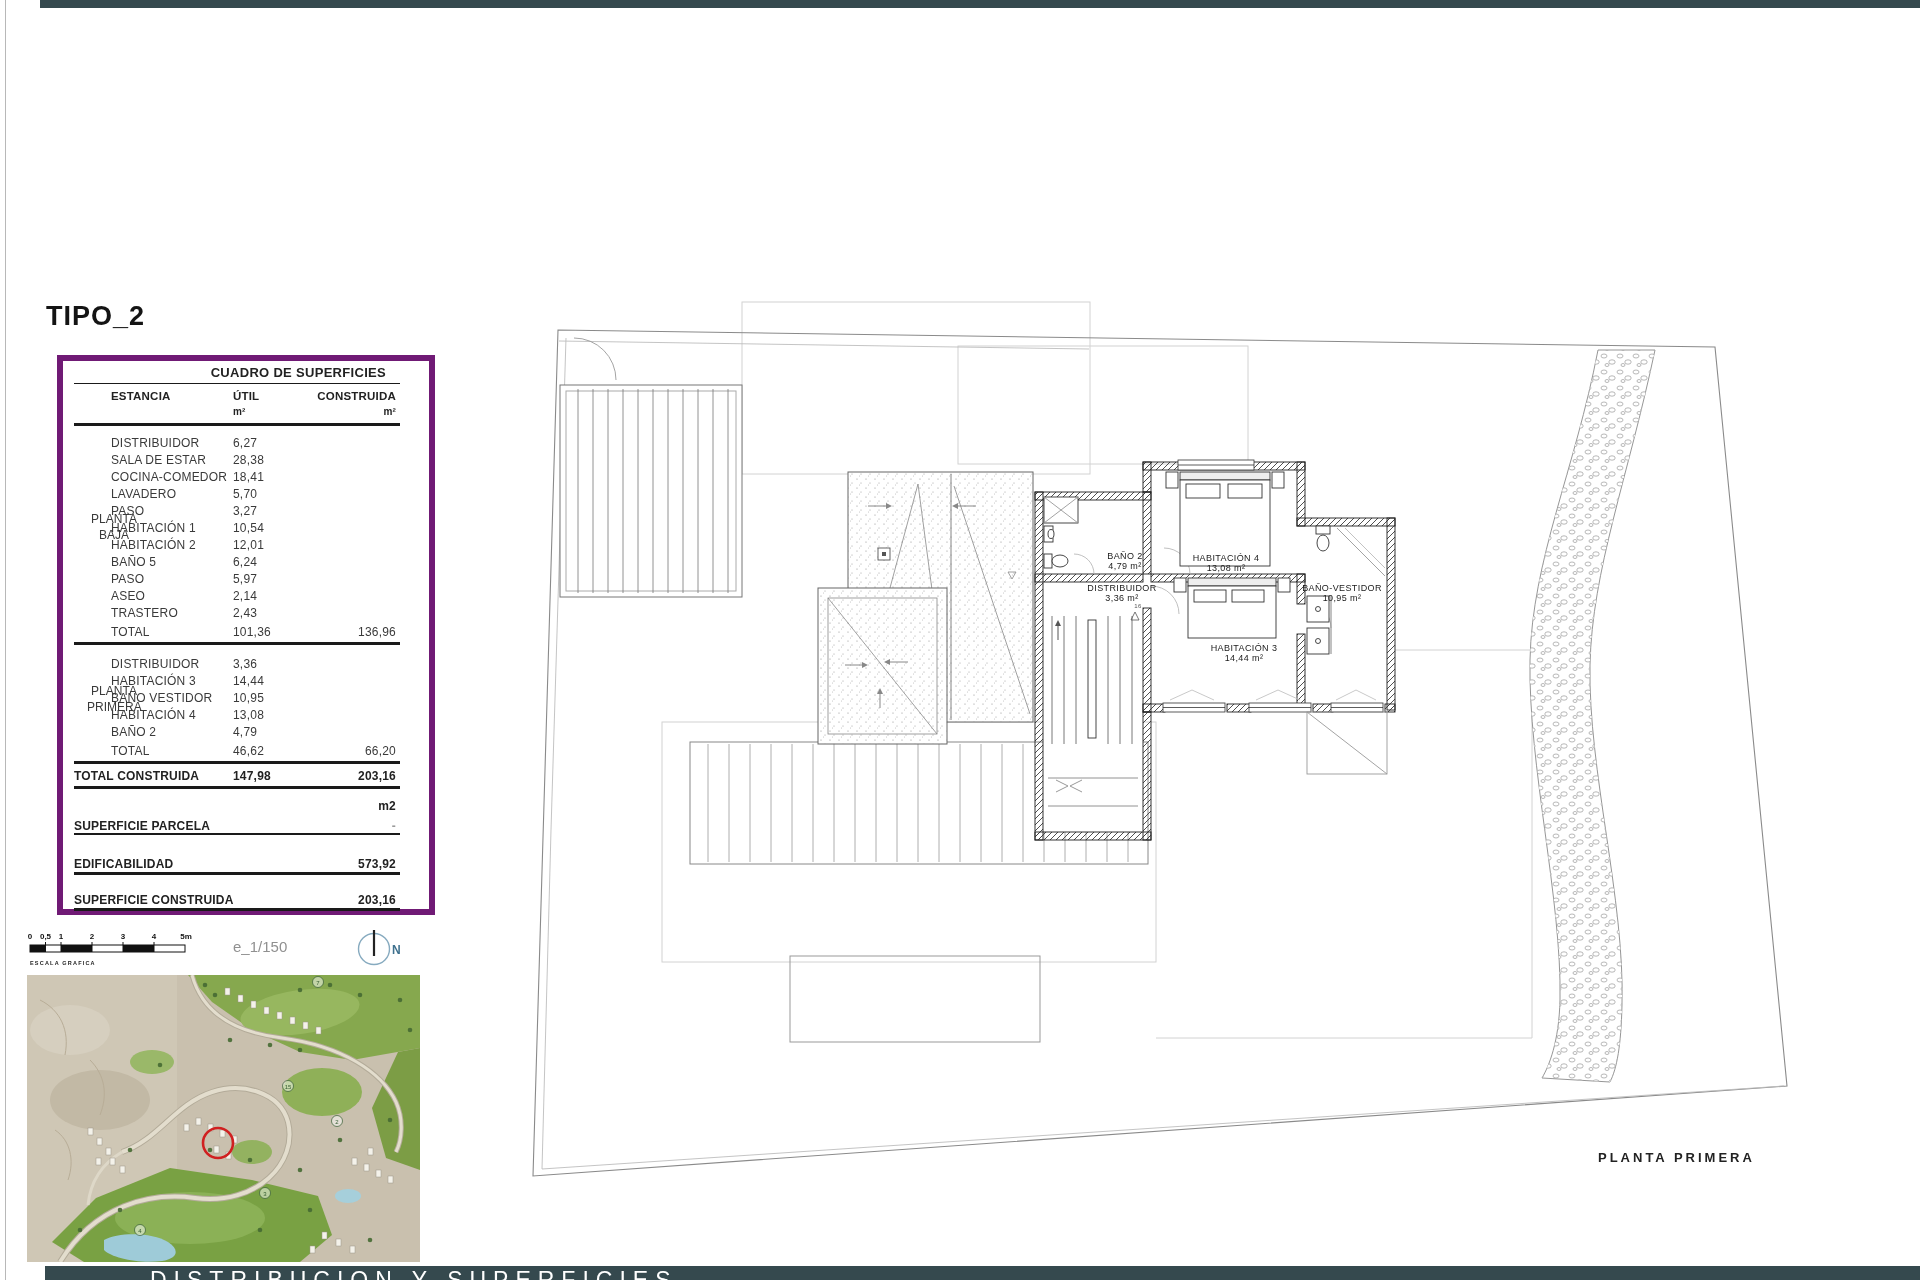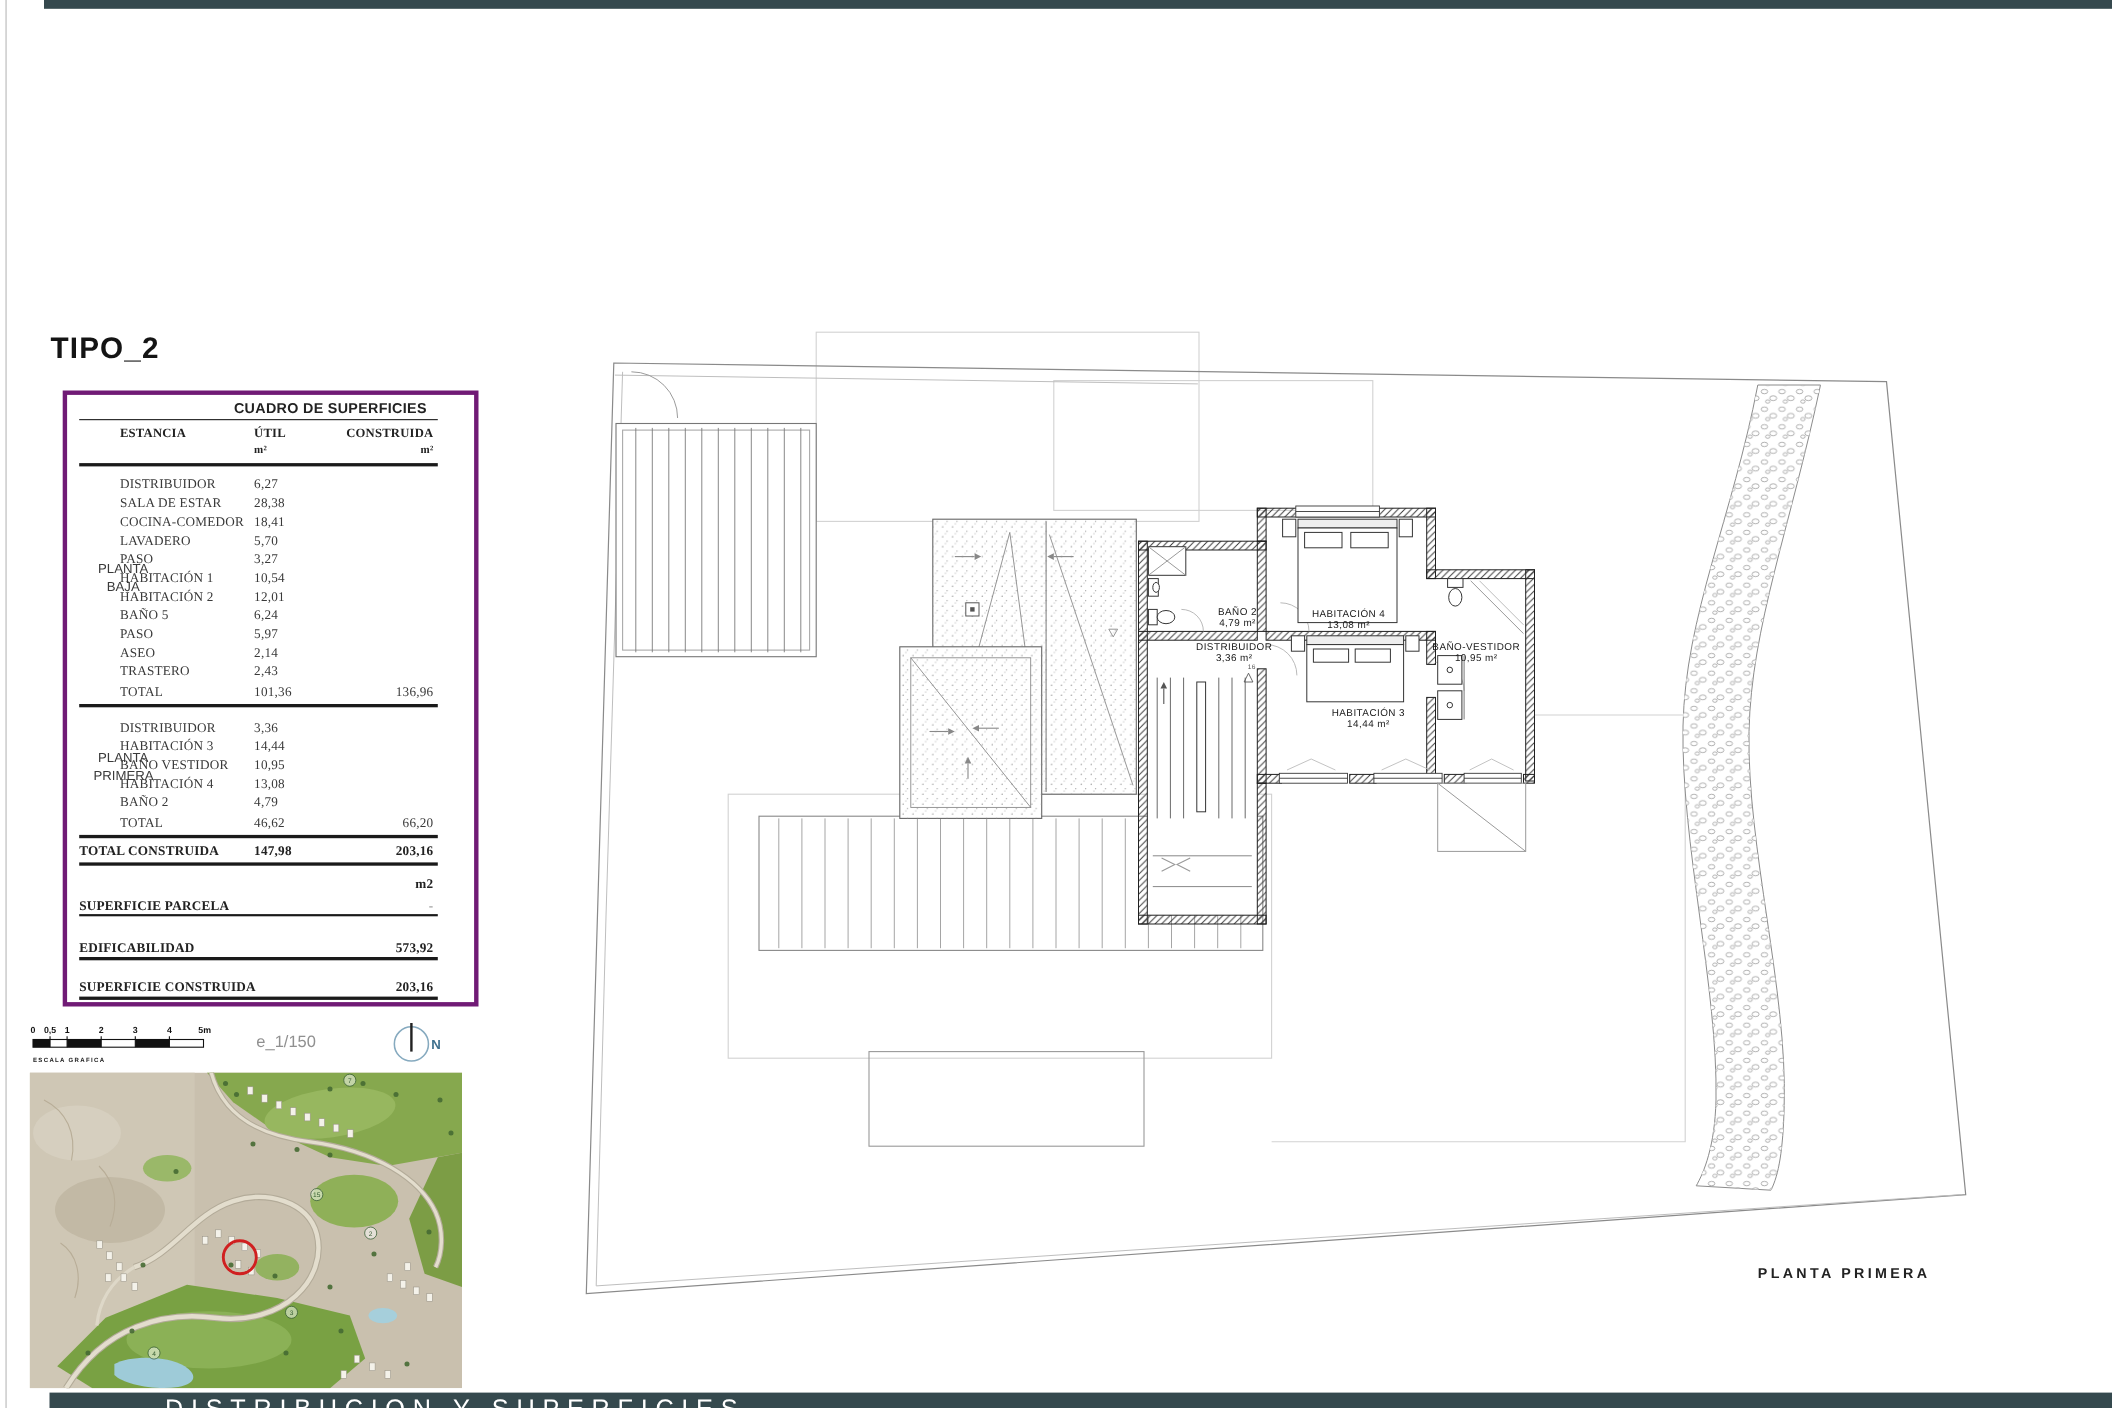--- a/index.html
+++ b/index.html
@@ -4,27 +4,27 @@
 <style>
   html,body{margin:0;padding:0;background:#e8e8e8;}
   .page{position:relative;width:1920px;height:1280px;background:#ffffff;overflow:hidden;
         font-family:"Liberation Sans",sans-serif;}
   .left-rule{position:absolute;left:5px;top:0;width:1px;height:1280px;background:#b8b8b8;}
   .top-bar{position:absolute;left:40px;right:0;top:0;height:8px;background:#35494e;}
   .page-title{position:absolute;left:46px;top:298px;font-size:27px;font-weight:800;
               letter-spacing:1px;color:#141414;line-height:36px;}
   
   .tbl{position:absolute;left:57px;top:355px;width:378px;height:560px;
-       border:4px solid #701a75;background:#fff;box-sizing:border-box;z-index:5;color:#3a3a3a;}
+       border:6px solid #701a75;background:#fff;box-sizing:border-box;z-index:5;color:#3a3a3a;}
   .tbl-title{position:absolute;top:4px;right:43px;font-size:13px;font-weight:bold;
              letter-spacing:.3px;color:#222;}
   .rule{position:absolute;left:11px;width:326px;background:#1a1a1a;}
   .r1{height:1px;} .r2{height:2.5px;} .r3{height:3px;}
   .trow{position:absolute;left:0;width:374px;display:flex;height:17px;align-items:center;
-        font-size:12px;letter-spacing:.2px;font-family:Liberation Serif, serif;}
+        font-size:12px;letter-spacing:.2px;}
   .c-name{margin-left:48px;width:122px;white-space:nowrap;}
   .c-util{width:55px;text-align:left;}
   .c-con{width:108px;text-align:right;}
   .c2-label{margin-left:11px;width:159px;font-weight:bold;white-space:nowrap;}
   .hd{font-weight:bold;font-size:11.5px;color:#222;}
   .hd2{font-weight:bold;font-size:10px;color:#222;}
   .sum{font-weight:bold;color:#222;}
   .rows-block{position:absolute;left:0;top:0;width:374px;}
   .rows-block .trow{position:relative;}
   .g-label{position:absolute;left:24px;width:54px;text-align:center;font-size:12px;

